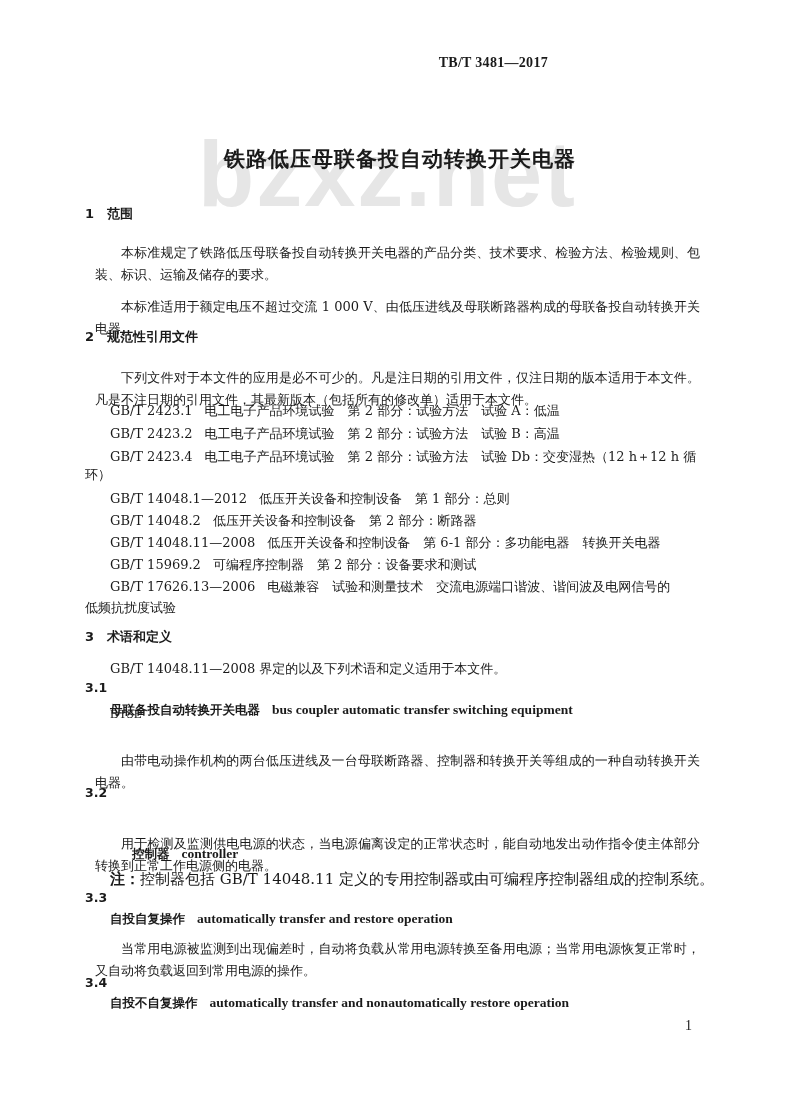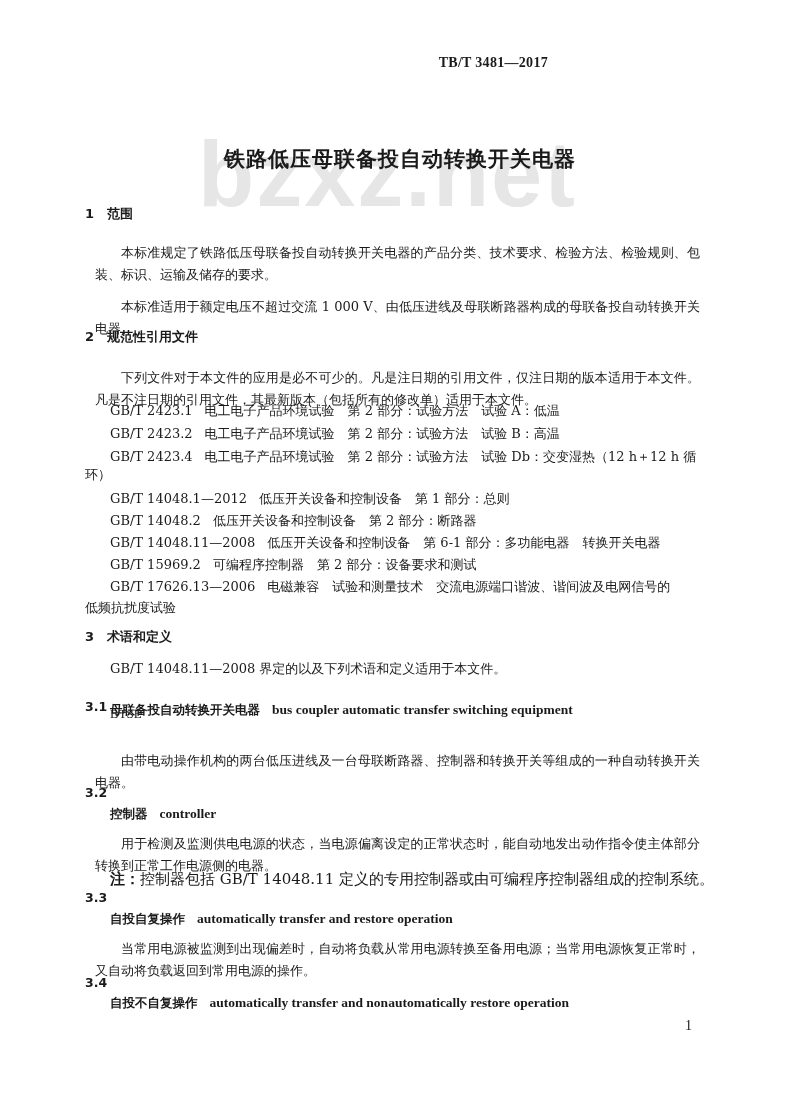--- a/index.html
+++ b/index.html
@@ -84,31 +84,31 @@
   <div class="abs line ind" style="top:578px;">
     <span class="ref-code">GB/T 17626.13—2006</span><span class="gap"></span><span>电磁兼容　试验和测量技术　交流电源端口谐波、谐间波及电网信号的</span>
   </div>
   <div class="abs line flush" style="top:599px;">低频抗扰度试验</div>
 
   <div class="abs h1" style="left:85px; top:628px;">
     <span class="num">3</span><span>术语和定义</span>
   </div>
   <div class="abs line ind" style="top:660px;">GB/T 14048.11—2008 界定的以及下列术语和定义适用于本文件。</div>
 
-  <div class="abs clause" style="top:680px;margin-top:19px;">3.1</div>
+  <div class="abs clause" style="top:680px;">3.1</div>
   <div class="abs line ind" style="top:702px;">
     <span class="term-zh">母联备投自动转换开关电器</span><span class="gap"></span><span class="term-en">bus coupler automatic transfer switching equipment</span>
   </div>
   <div class="abs line ind" style="top:706px; font-family:'Liberation Serif', serif;">BTSE</div>
   <div class="abs para" style="left:85px; top:740px;">
     <p>由带电动操作机构的两台低压进线及一台母联断路器、控制器和转换开关等组成的一种自动转换开关电器。</p>
   </div>
 
   <div class="abs clause" style="top:785px;">3.2</div>
-  <div class="abs line ind" style="top:806px;">
+  <div class="abs line ind" style="top:846px;margin-left:22px;">
     <span class="term-zh">控制器</span><span class="gap"></span><span class="term-en">controller</span>
   </div>
   <div class="abs para" style="left:85px; top:823px;">
     <p>用于检测及监测供电电源的状态，当电源偏离设定的正常状态时，能自动地发出动作指令使主体部分转换到正常工作电源侧的电器。</p>
   </div>
   <div class="abs line note ind" style="top:870px;">
     <b>注：</b><span>控制器包括 GB/T 14048.11 定义的专用控制器或由可编程序控制器组成的控制系统。</span>
   </div>
 
   <div class="abs clause" style="top:890px;">3.3</div>

